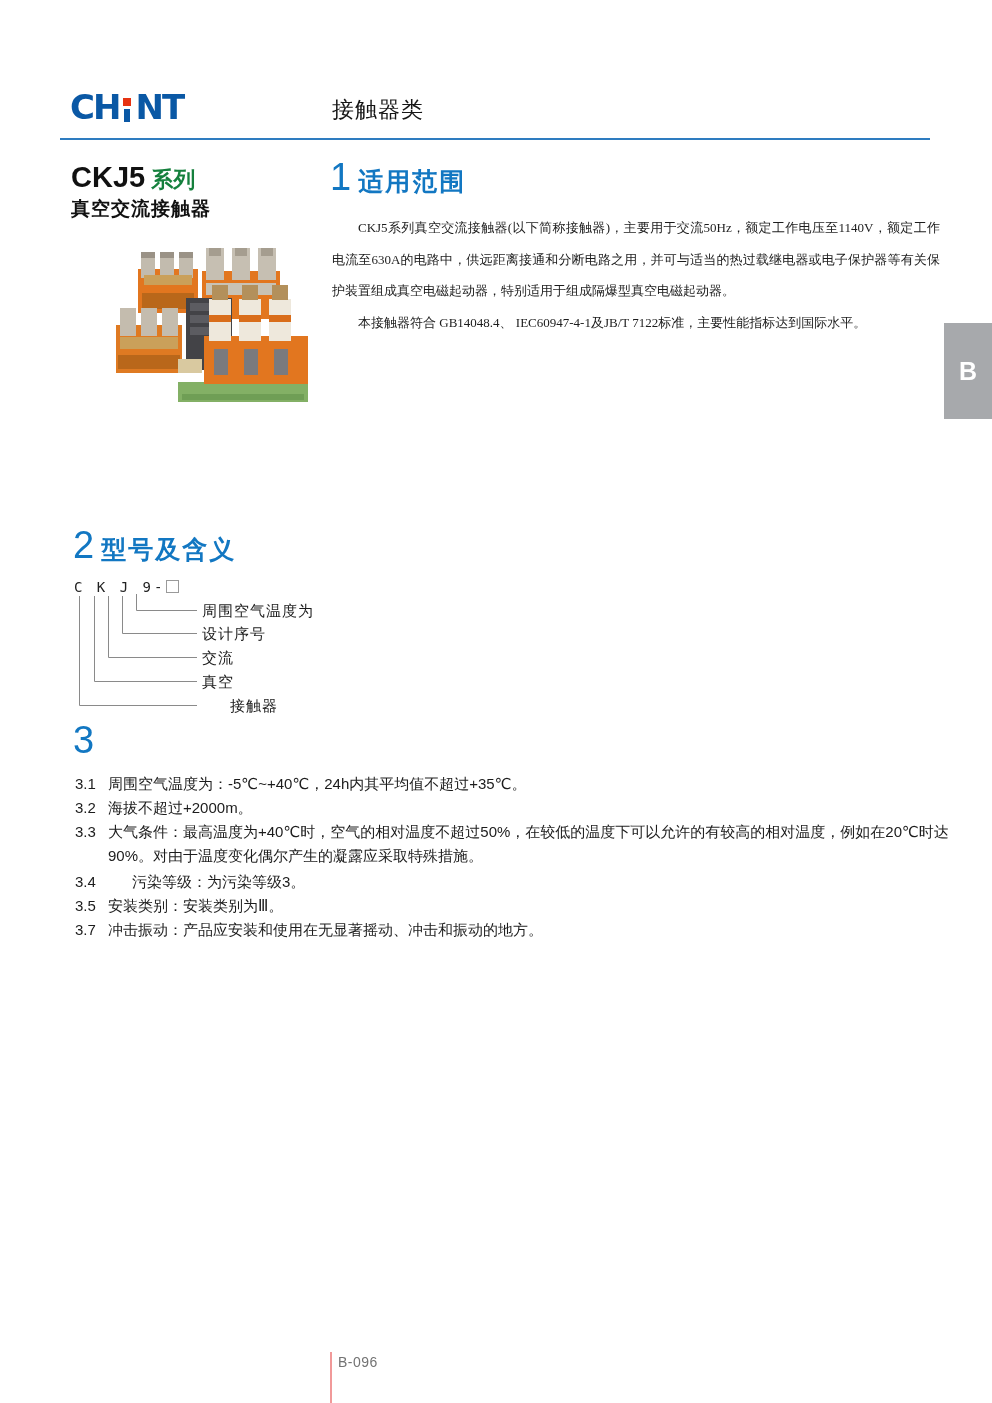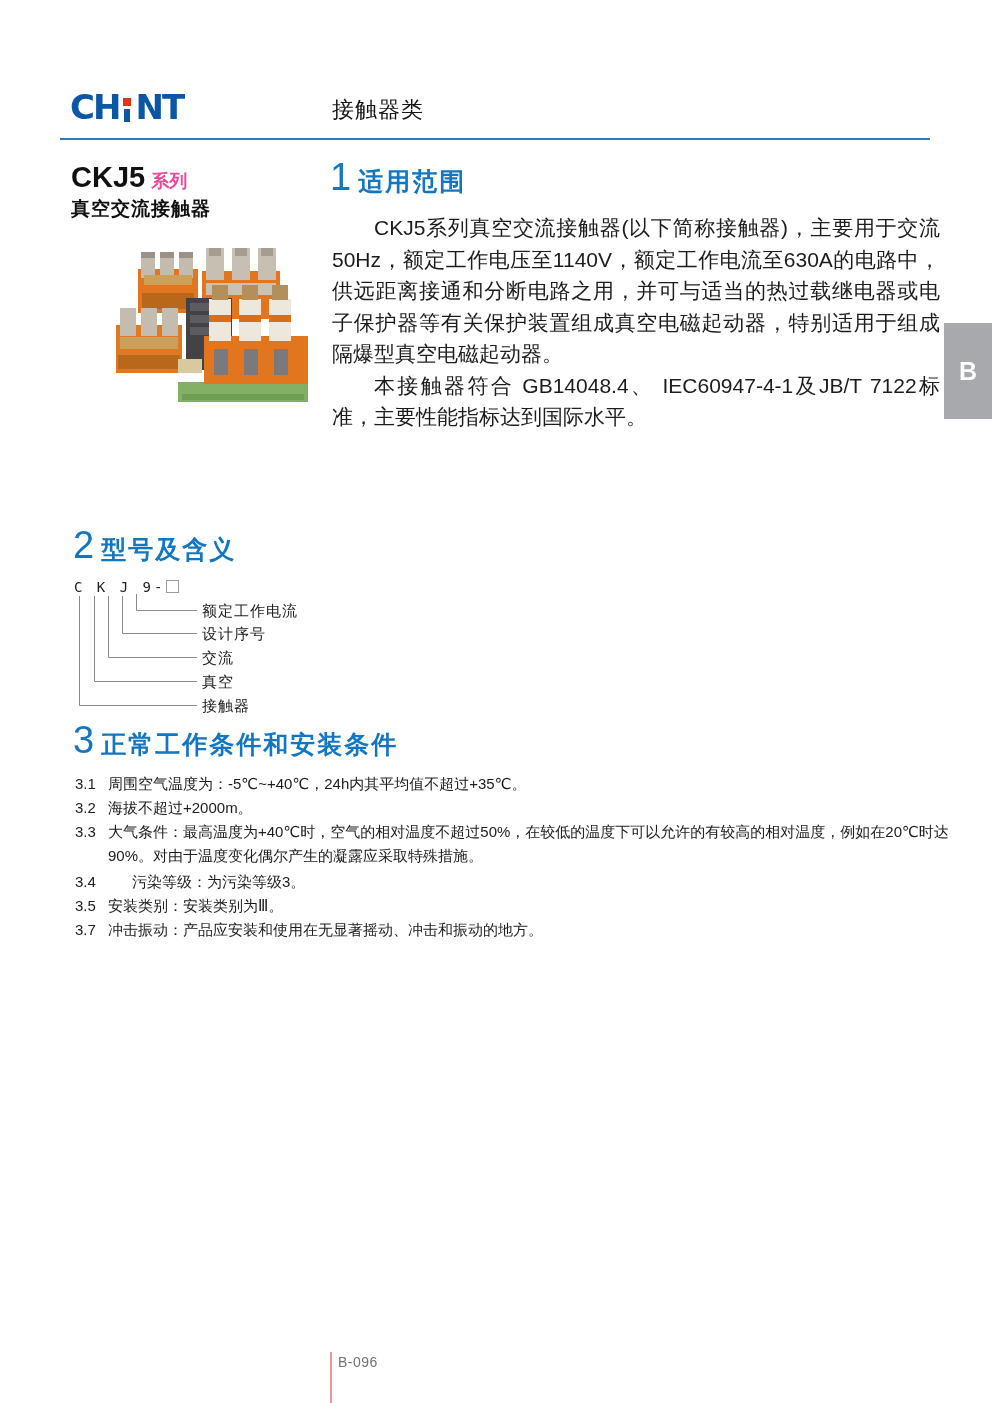--- a/index.html
+++ b/index.html
@@ -13,40 +13,40 @@
   .logo-i{display:flex;flex-direction:column;align-items:center;justify-content:flex-end;
           width:12px;height:30px;margin:0 2px;}
   .logo-dot{width:8px;height:8px;background:#e63312;margin-bottom:3px;}
   .logo-stem{width:6px;height:13px;background:#0a58a5;}
   .category{position:absolute;left:332px;top:95px;font-size:22px;font-weight:400;color:#161616;letter-spacing:1px;}
   .rule{position:absolute;left:60px;top:138px;width:870px;height:2px;background:#2e7cc0;}
 
   
   .series-line{position:absolute;left:71px;top:161px;display:flex;align-items:baseline;}
   .series-code{font-size:29px;font-weight:800;letter-spacing:0px;color:#111;}
-  .series-suffix{font-size:18px;font-weight:700;margin-left:6px;color:#ec4899;}
+  .series-suffix{font-size:22px;font-weight:700;margin-left:6px;color:#15803d;}
   .product-name{position:absolute;left:71px;top:196px;font-size:19px;font-weight:700;color:#111;letter-spacing:1px;}
   .photo{position:absolute;left:108px;top:241px;}
 
   
   .side-tab{position:absolute;left:944px;top:323px;width:48px;height:96px;background:#a7a9ac;
             display:flex;align-items:center;justify-content:center;}
   .side-tab span{color:#ffffff;font-size:25px;font-weight:700;}
 
   
   .sec-h{position:absolute;display:flex;align-items:baseline;color:#1277c2;}
   .sec-no{font-size:38px;font-weight:400;line-height:1;}
   .sec-title{font-size:25px;font-weight:700;letter-spacing:2px;margin-left:7px;}
   #h1{left:330px;top:158px;}
   #h2{left:73px;top:526px;}
   #h3{left:73px;top:721px;}
 
   
   .para-wrap{position:absolute;left:332px;top:212px;width:608px;}
-  .para{margin:0;font-size:21px;line-height:31.5px;text-align:justify;text-indent:2em;color:#1c1c1c;}
+  .para{margin:0;font-size:13px;line-height:31.5px;text-align:justify;text-indent:2em;color:#1c1c1c;font-family:Liberation Serif, serif;}
 
   
   .model-code{position:absolute;left:74px;top:579px;font-family:"DejaVu Sans Mono","Liberation Mono",monospace;
               font-size:14px;letter-spacing:3px;color:#222;display:flex;align-items:flex-start;}
   .model-box{display:inline-block;width:11px;height:11px;border:1px solid #9a9a9a;margin-left:1px;margin-top:1px;}
   .diagram-svg{position:absolute;left:60px;top:570px;}
   .diag-label{position:absolute;left:202px;font-size:15px;color:#1c1c1c;letter-spacing:1px;white-space:nowrap;}
 
   
   .cond-list{position:absolute;left:75px;top:772px;width:890px;font-size:15px;line-height:24px;color:#1c1c1c;}
@@ -163,29 +163,28 @@
       <line x1="48.5" y1="26" x2="48.5" y2="87.5"></line>
       <line x1="62.5" y1="26" x2="62.5" y2="63.5"></line>
       <line x1="76.5" y1="24" x2="76.5" y2="40.5"></line>
       <line x1="76.5" y1="40.5" x2="137" y2="40.5"></line>
       <line x1="62.5" y1="63.5" x2="137" y2="63.5"></line>
       <line x1="48.5" y1="87.5" x2="137" y2="87.5"></line>
       <line x1="34.5" y1="111.5" x2="137" y2="111.5"></line>
       <line x1="19.5" y1="135.5" x2="137" y2="135.5"></line>
     </g>
   </svg>
-  <div class="diag-label" style="top:602px;">额定工作电流</div>
+  <div class="diag-label" style="top:602px;">周围空气温度为</div>
   <div class="diag-label" style="top:625px;">设计序号</div>
   <div class="diag-label" style="top:649px;">交流</div>
   <div class="diag-label" style="top:673px;">真空</div>
-  <div class="diag-label" style="top:697px;">接触器</div>
+  <div class="diag-label" style="top:697px;margin-left:28px;">接触器</div>
 
   <div class="sec-h" id="h3">
     <span class="sec-no">3</span>
-    <span class="sec-title">正常工作条件和安装条件</span>
   </div>
 
   <div class="cond-list">
     <div class="cond-item">
       <span class="cond-no">3.1</span>
       <span class="cond-text">周围空气温度为：-5℃~+40℃，24h内其平均值不超过+35℃。</span>
     </div>
     <div class="cond-item">
       <span class="cond-no">3.2</span>
       <span class="cond-text">海拔不超过+2000m。</span>

